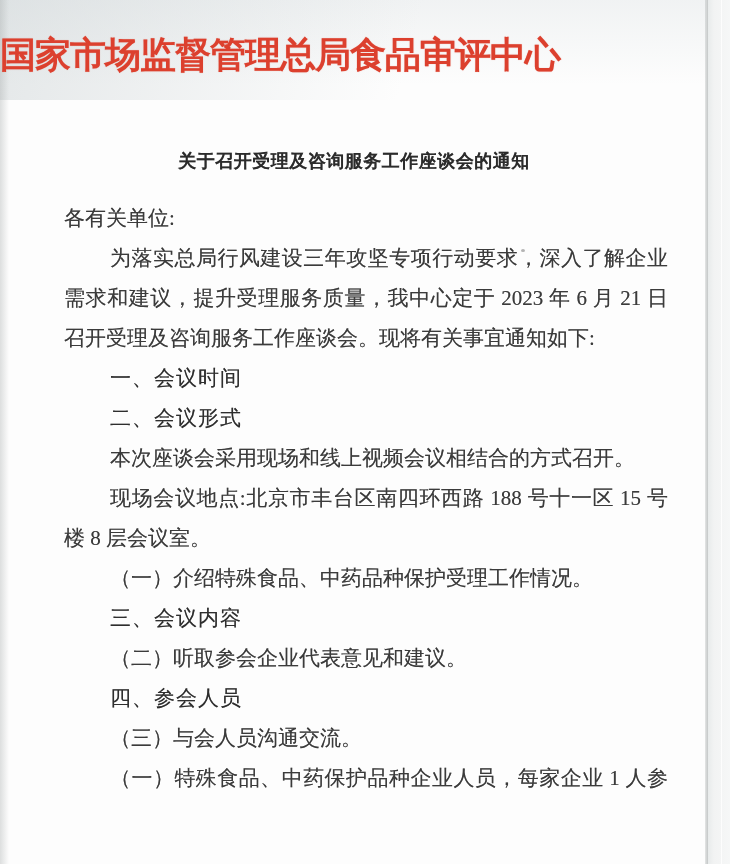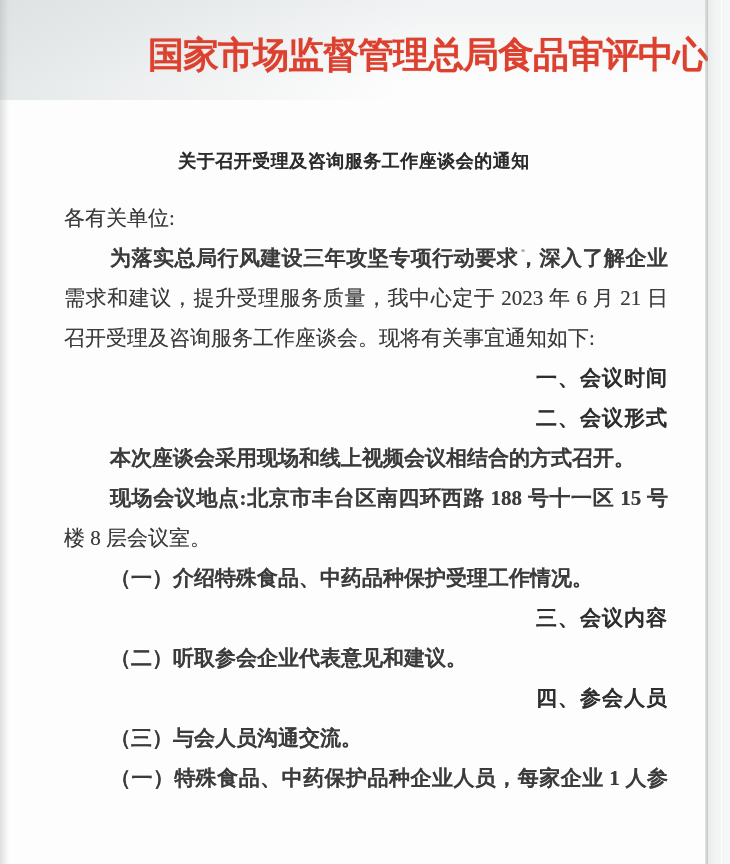--- a/index.html
+++ b/index.html
@@ -52,21 +52,21 @@
     position: absolute;
     left: 521px; top: 249px;
     width: 4px; height: 3px;
     border-radius: 50%;
     background: rgba(120,120,120,0.55);
   }
   
   .letterhead {
     position: absolute;
     top: 31px; left: 0; right: 22px;
-    text-align: right;
+    text-align: left;
     font-size: 36px;
     font-weight: bold;
     letter-spacing: -1px;
     color: #dc402e;
     text-shadow: 0 0 1px rgba(220,64,46,0.45);
     white-space: nowrap;
   }
   .notice-title {
     position: absolute;
     top: 149px; left: 0; right: 22px;
@@ -85,32 +85,31 @@
     width: 604px;
     color: #3b3b3b;
     font-size: 21px;
     text-shadow: 0 0 0.6px rgba(60,60,60,0.55);
   }
   .line {
     height: 40px;
     line-height: 40px;
     white-space: nowrap;
   }
-  .line.indent { padding-left: 46px; font-weight: bold; }
+  .line.indent { padding-left: 46px; }
   .line.stretch {
     white-space: normal;
     text-align: justify;
     text-align-last: justify;
   }
   .line.heading {
     font-family: "Liberation Sans", "DejaVu Sans", sans-serif;
-    font-weight: bold;
+    font-weight: normal;
     color: #2e2e2e;
     letter-spacing: 1px;
-    text-align: right;
   }
 </style>
 </head>
 <body>
 
 <div class="page" style="background: rgb(253, 253, 253);">
   <div class="top-tint"></div>
   <div class="left-edge-shadow"></div>
 
   <div class="letterhead" style="color: rgb(220, 64, 46);">国家市场监督管理总局食品审评中心</div>

